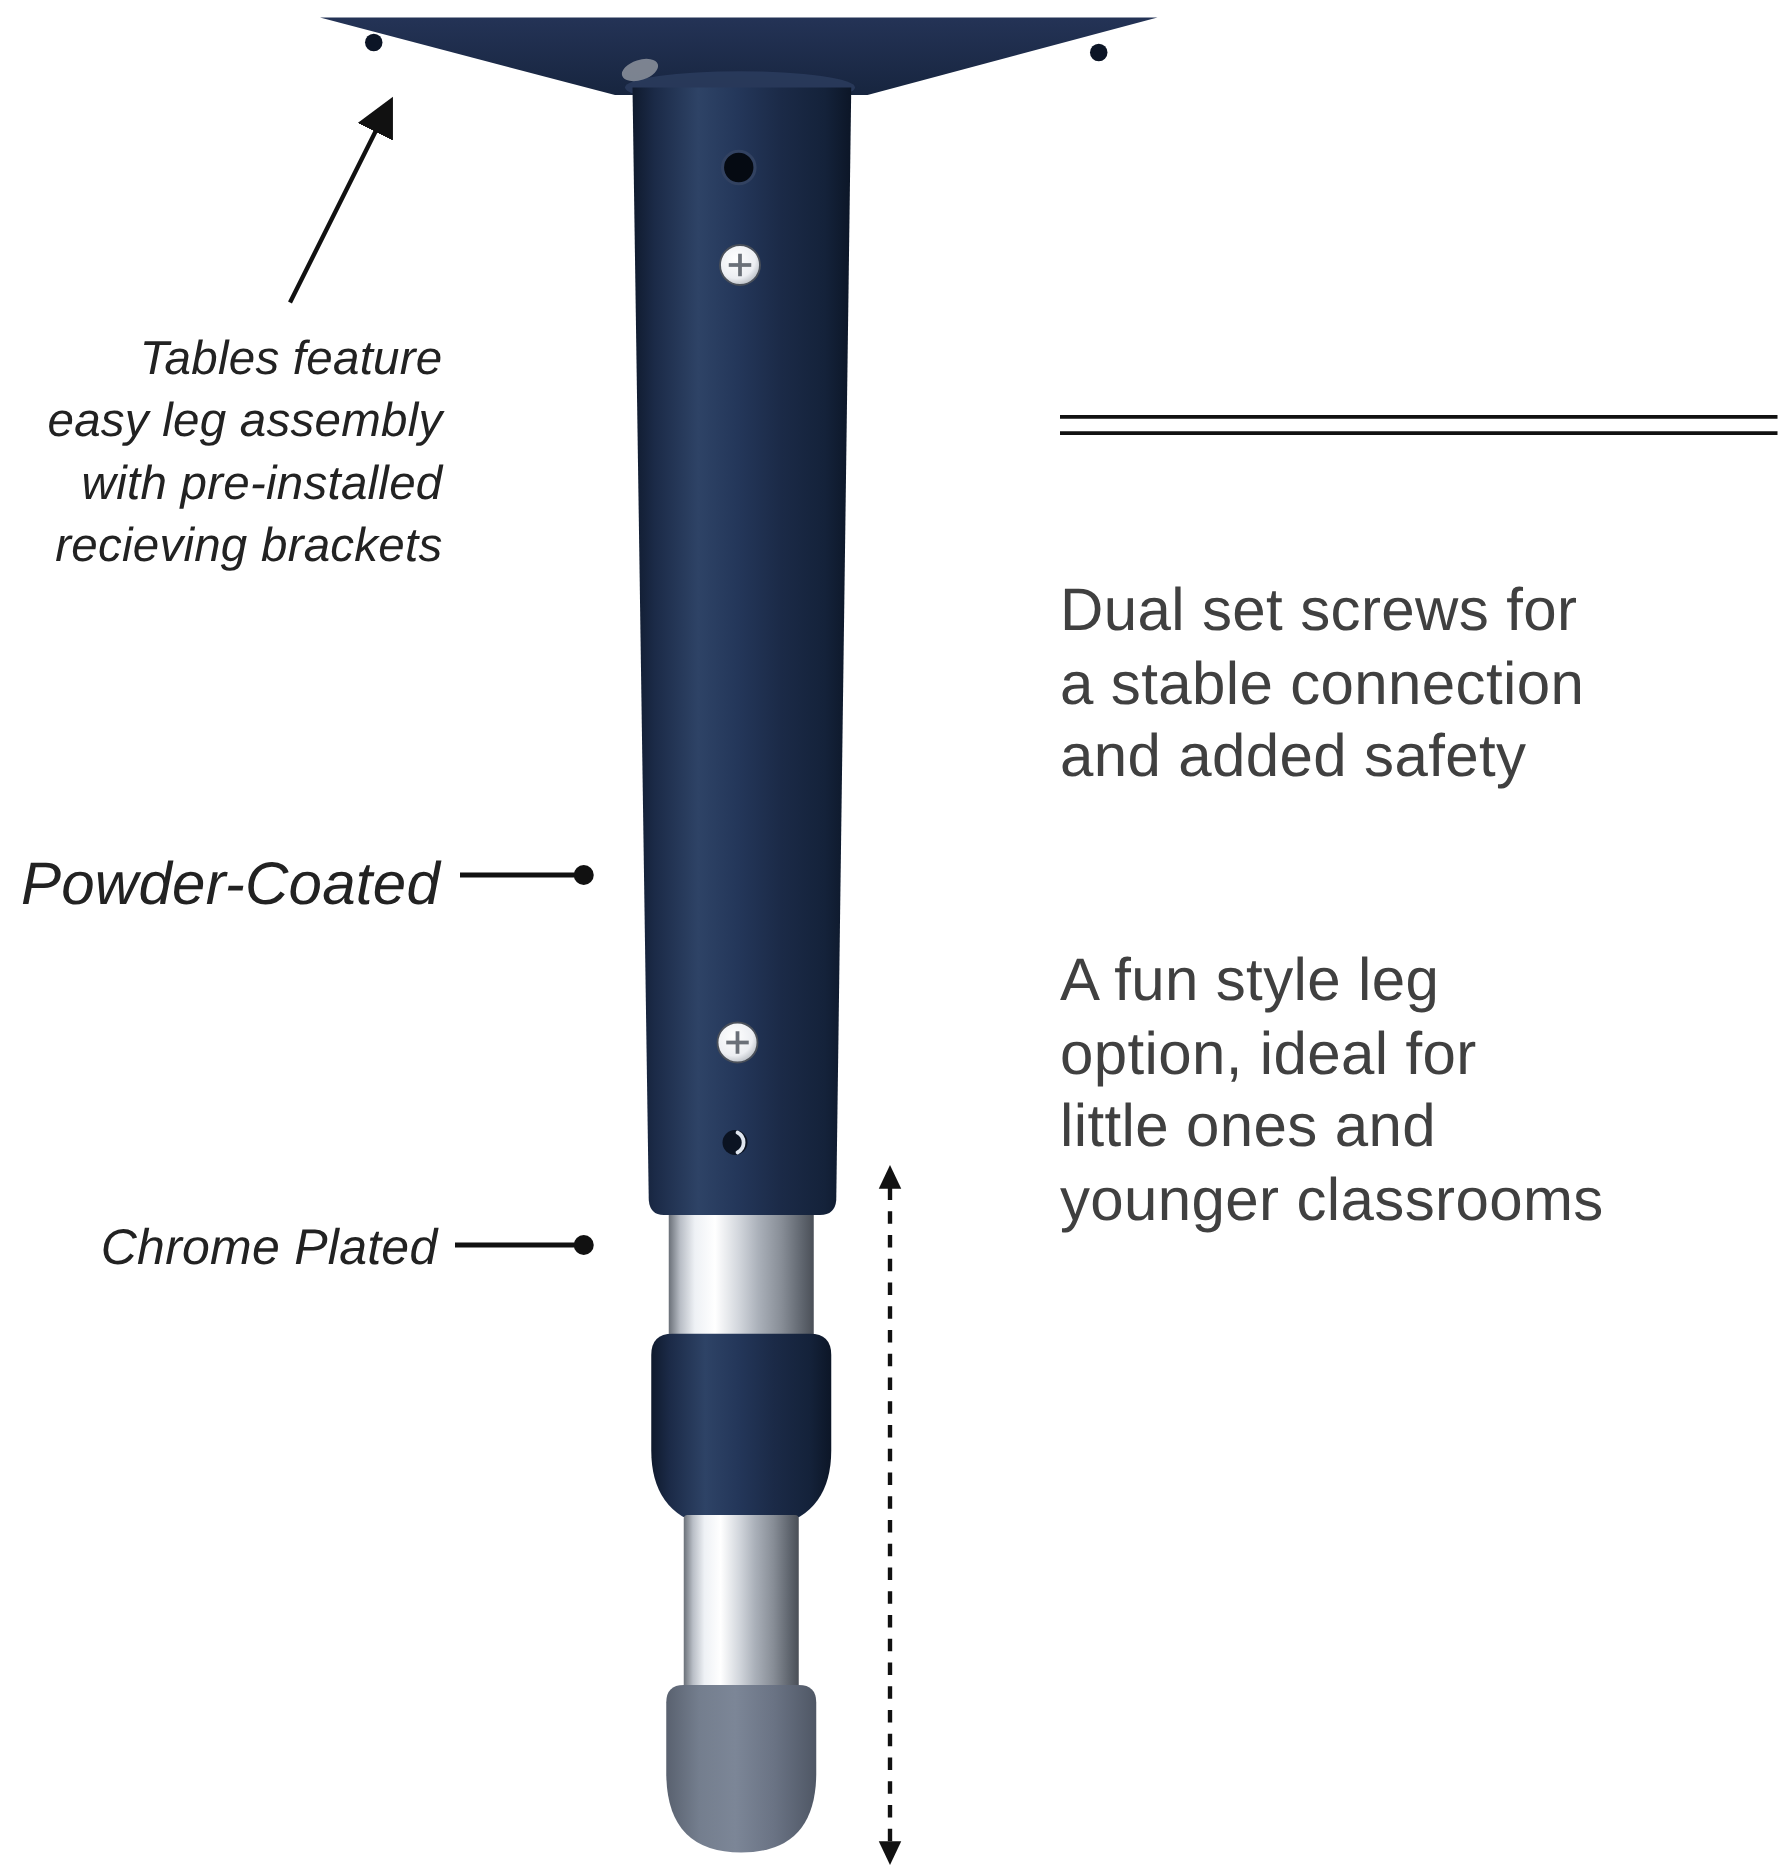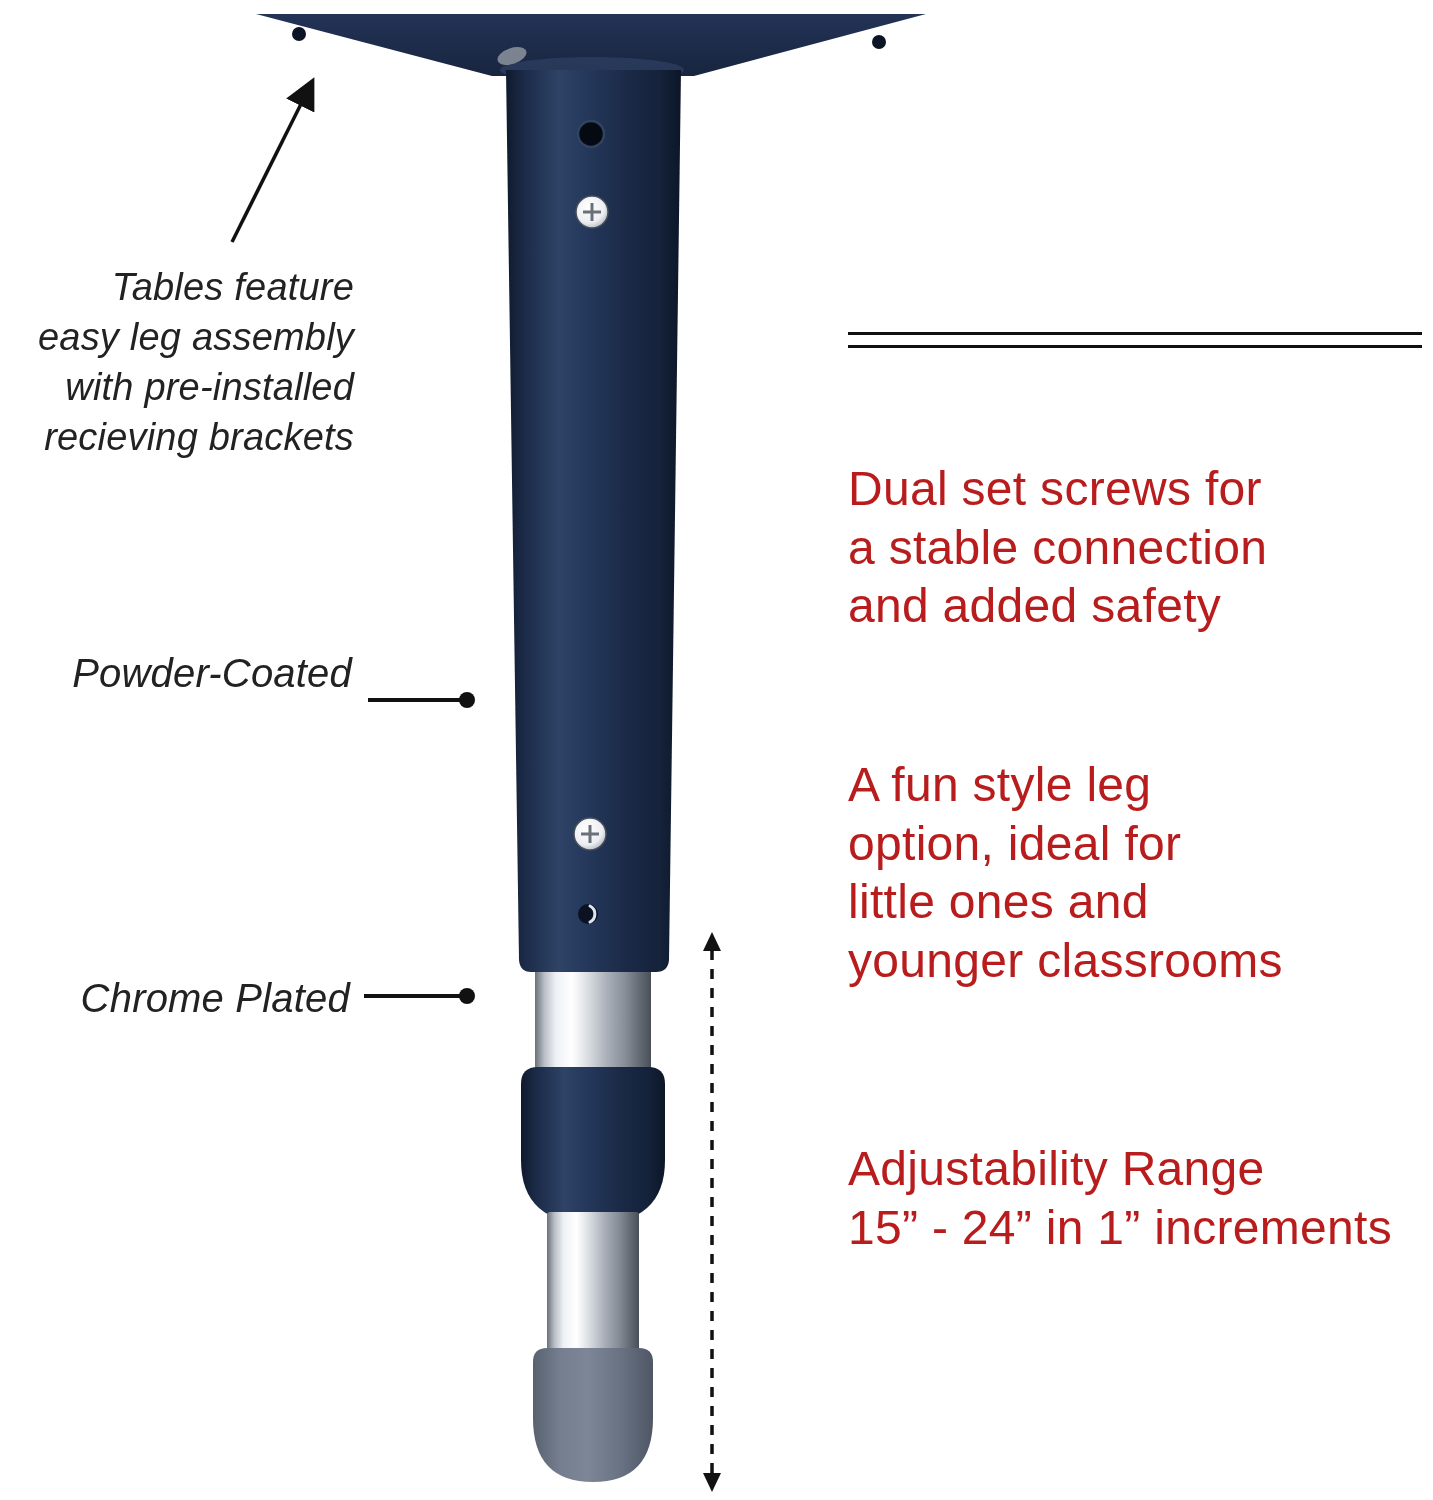--- a/index.html
+++ b/index.html
@@ -18,31 +18,31 @@
     left:846px;top:152px;width:585px;
     font-size:96px;font-weight:600;letter-spacing:1px;
     color:#1a1a1a;line-height:1.1;
   }
   .rule{
     left:848px;width:574px;height:3px;background:#111;
   }
   .para{
     left:848px;width:585px;
     font-size:48px;line-height:1.22;letter-spacing:.3px;
-    color:#b91c1c;
+    color:#404040;
   }
   .p1{top:448px;}
   .p2{top:744px;}
   .p3{top:1128px;}
   .callout{
     font-style:italic;color:#222;text-align:right;
     font-size:38px;line-height:1.32;letter-spacing:.2px;
   }
   .c-assembly{left:2px;top:250px;width:352px;}
-  .c-powder{left:0px;top:635px;width:352px;font-size:40px;font-style:italic;}
+  .c-powder{left:0px;top:664px;width:352px;font-size:48px;font-style:italic;}
   .c-chrome{left:0px;top:960px;width:350px;font-size:40px;}
   svg{display:block;}
 </style>
 </head>
 <body>
 
 <div class="canvas">
 
   <svg class="abs" style="left:0;top:0" width="1433" height="1500" viewBox="0 0 1433 1500">
     <defs>
@@ -158,16 +158,14 @@
 
   <div class="abs para ml p1">Dual set screws for
 a stable connection
 and added safety</div>
 
   <div class="abs para ml p2">A fun style leg
 option, ideal for
 little ones and
 younger classrooms</div>
 
-  <div class="abs para ml p3">Adjustability Range
-15” - 24” in 1” increments</div>
 
 </div>
 
 </body></html>

